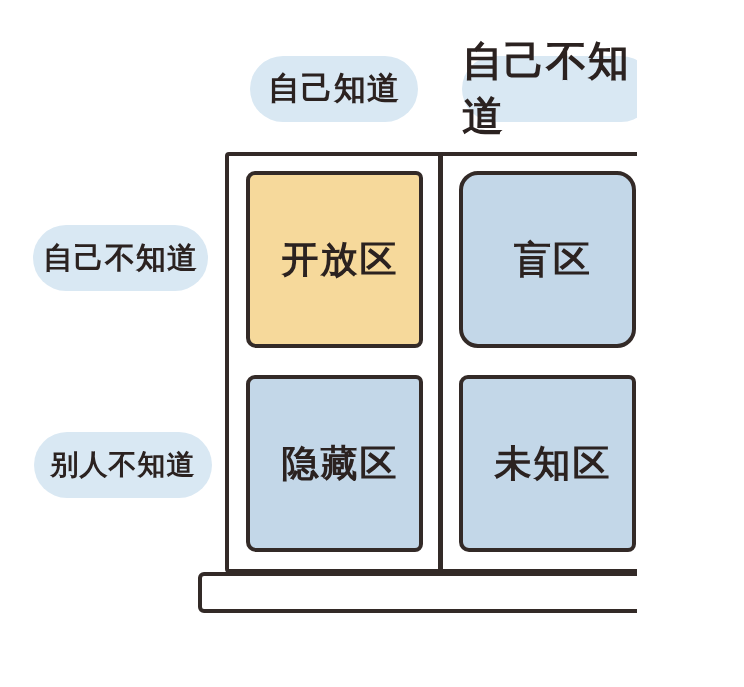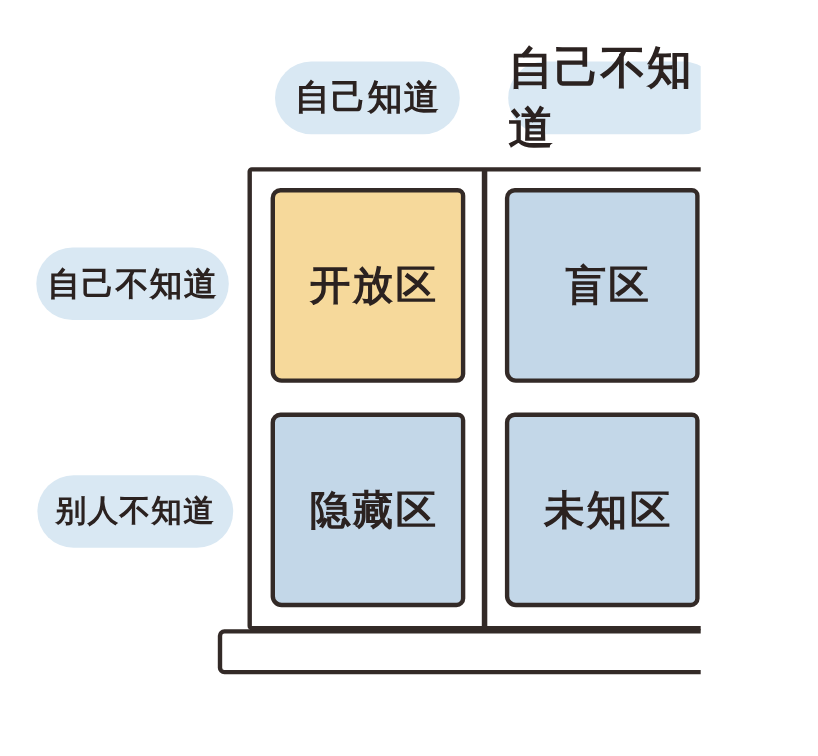--- a/index.html
+++ b/index.html
@@ -70,21 +70,21 @@
     display: flex;
     align-items: center;
     justify-content: center;
     color: #2b2220;
     font-weight: 700;
     font-size: 37px;
     letter-spacing: 2px;
     padding-left: 11px;
   }
   .pane-open    { left: 246px; top: 171px; }
-  .pane-blind   { left: 459px; top: 171px; }
+  .pane-blind   { left: 459px; top: 171px; border-radius: 19px; }
   .pane-hidden  { left: 246px; top: 375px; }
   .pane-unknown { left: 459px; top: 375px; }
 </style>
 </head>
 <body>
 
 <div class="page">
 
   <div class="pill pill-self-known" style="background-color: rgb(217, 232, 243);">自己知道</div>
 

